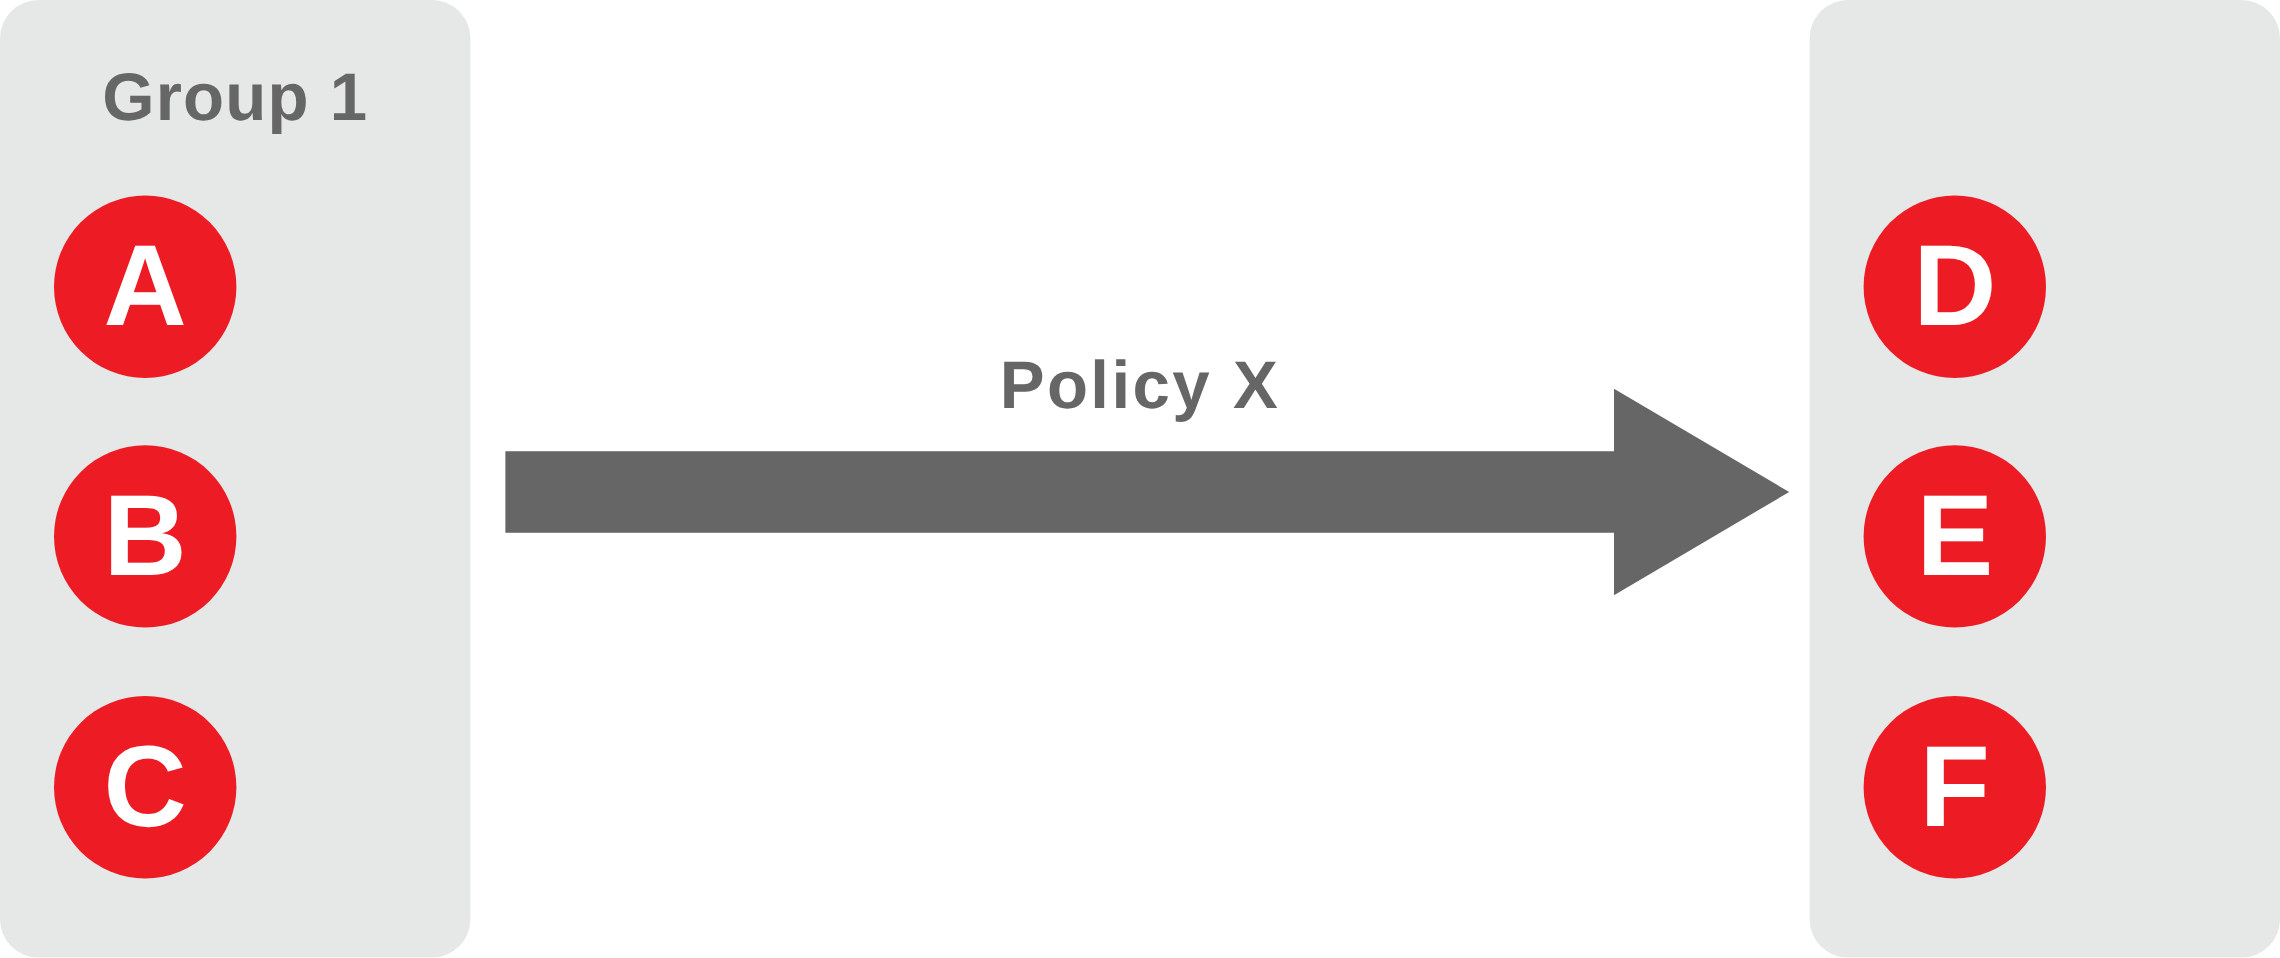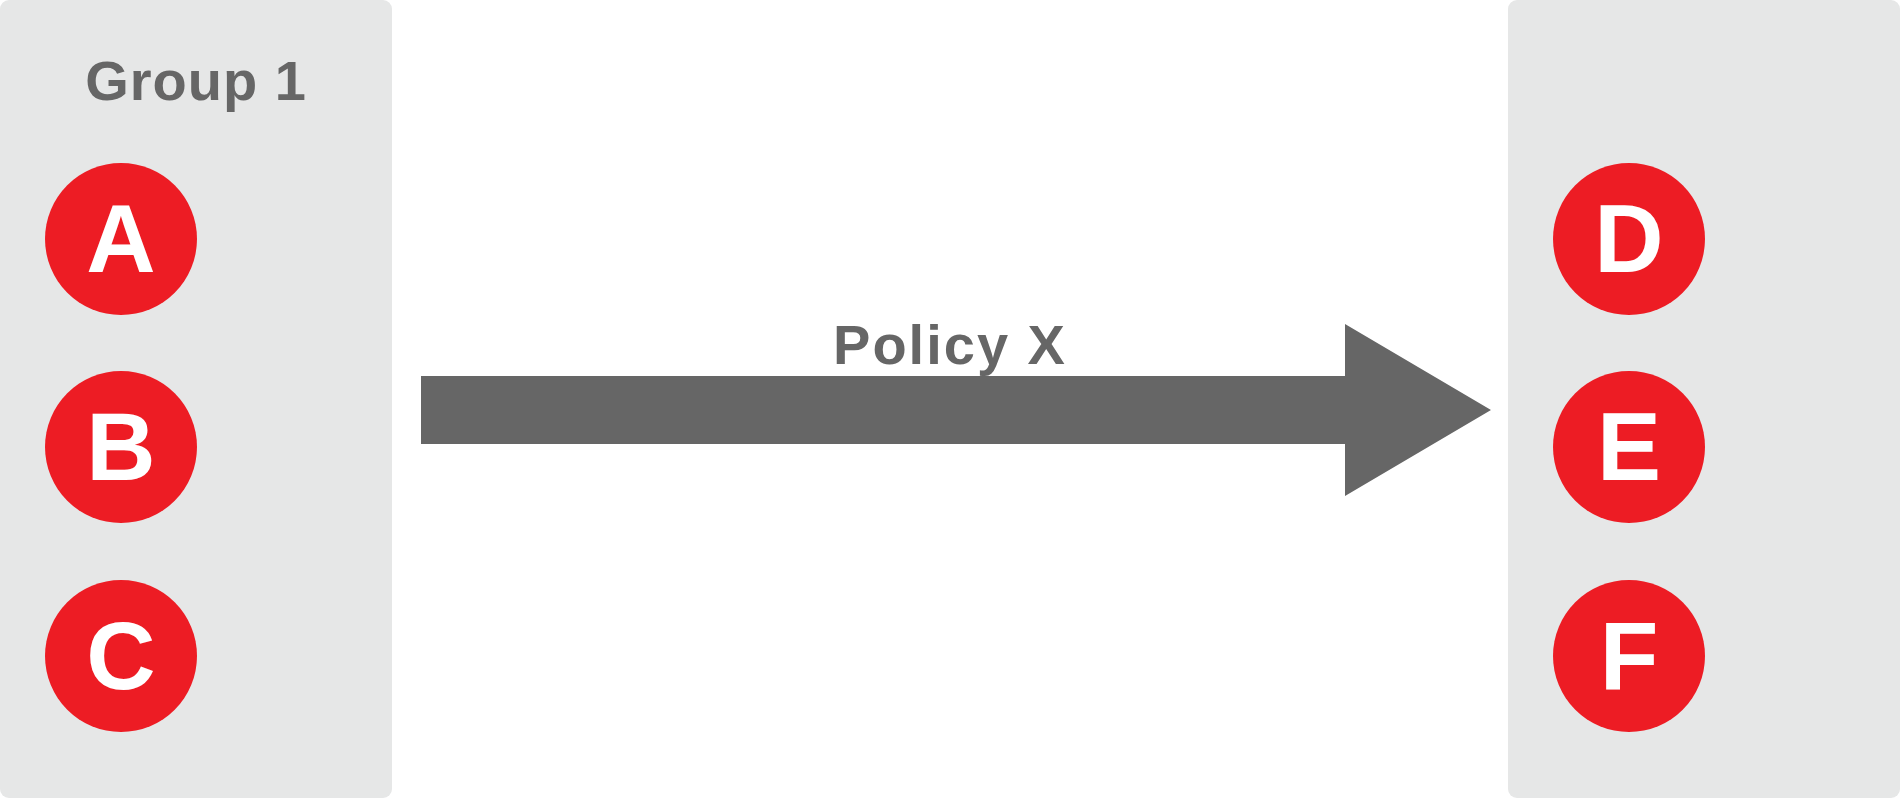--- a/index.html
+++ b/index.html
@@ -1,29 +1,29 @@
 <!DOCTYPE html>
 <html><head>
 <meta charset="utf-8">
 <style>
   html, body { margin:0; padding:0; background:#ffffff; }
   body { width:1900px; height:798px; position:relative; overflow:hidden;
          font-family:"Liberation Sans", sans-serif; }
   .panel { position:absolute; top:0; width:392px; height:798px; background:#e6e7e7;
-           border-radius:9px; }
+           border-radius:32px; }
   .panel-left { left:0; }
   .panel-right { left:1508px; }
   .panel-title { position:absolute; top:48px; left:0; width:100%; text-align:center;
                  font-weight:bold; font-size:56px; color:#666666; letter-spacing:1px; }
   .node { position:absolute; left:45px; width:152px; height:152px; border-radius:50%;
           background:#ed1c24; color:#ffffff; font-weight:bold; font-size:96px;
           display:flex; align-items:center; justify-content:center; line-height:1; }
   .arrow { position:absolute; left:421px; top:324px; }
   .policy-label { position:absolute; left:820px; top:288px; width:260px; text-align:center;
-                  font-weight:bold; font-size:56px; color:#666666; letter-spacing:2px;margin-top:24px; }
+                  font-weight:bold; font-size:56px; color:#666666; letter-spacing:2px; }
 </style>
 </head>
 <body>
 
 <div class="panel panel-left">
   <div class="panel-title">Group 1</div>
   <div class="node" style="top:163px">A</div>
   <div class="node" style="top:371px">B</div>
   <div class="node" style="top:580px">C</div>
 </div>

